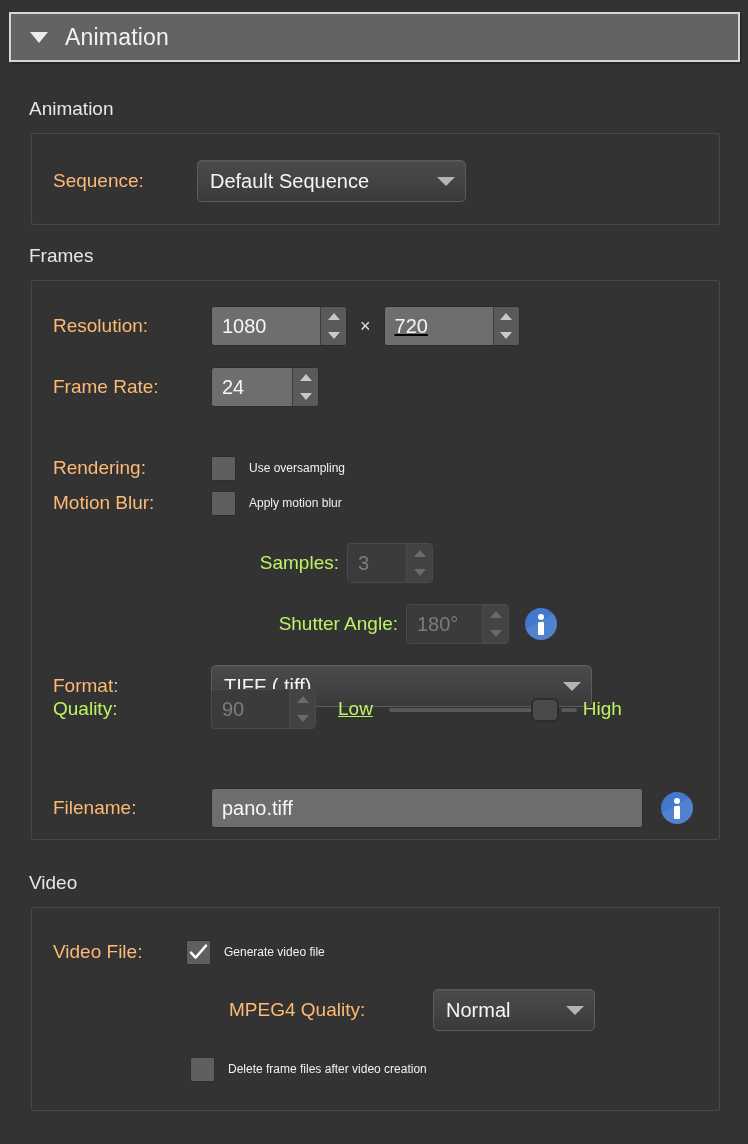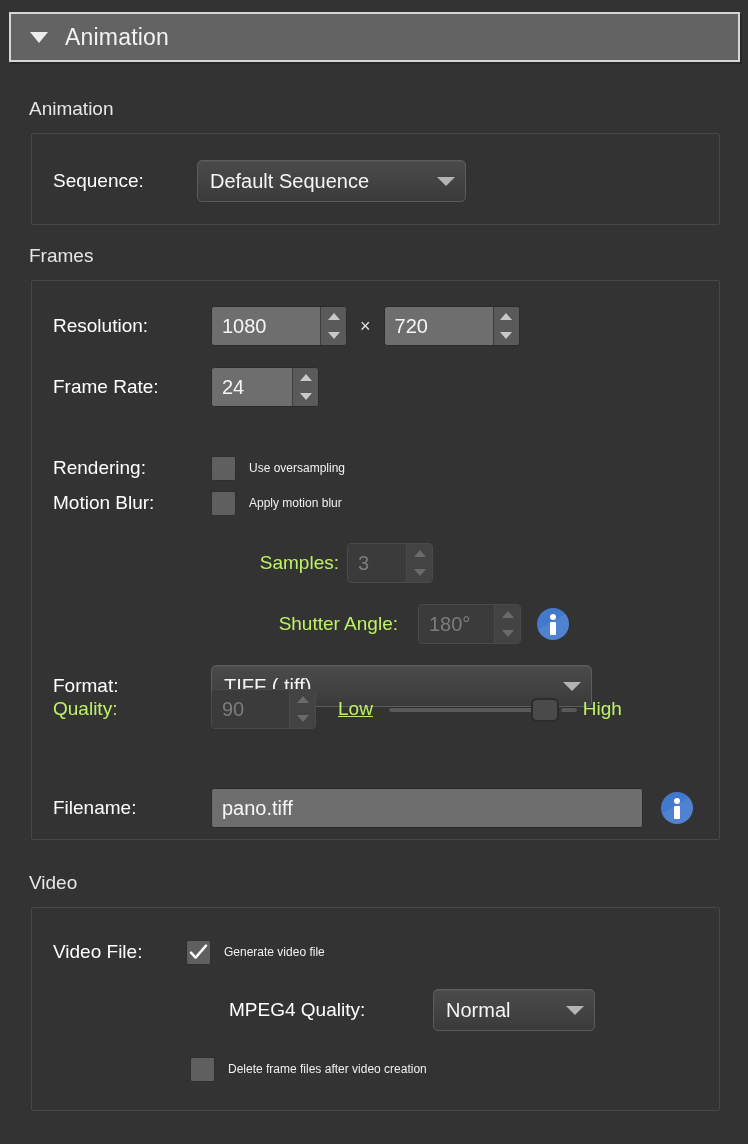--- a/index.html
+++ b/index.html
@@ -67,21 +67,21 @@
     width: 689px;
     border: 1px solid #474747;
     border-radius: 2px;
     background: #333333;
   }
 
   
   .row { position: absolute; display: flex; align-items: center; }
   .lbl {
     font-size: 19px;
-    color: #ffffff;
+    color: #fdba74;
     white-space: nowrap;
   }
   .lbl.dim { color: #bef264; }
   .lbl.right { text-align: right; }
 
   
   .spin {
     display: inline-flex;
     align-items: stretch;
     height: 40px;
@@ -288,21 +288,21 @@
   <div class="row" style="left:53px; top:304px; height:44px;">
     <div class="lbl" style="width:158px;">Resolution:</div>
     <div class="spin" style="width:136px;">
       <div class="val">1080</div>
       <div class="btns">
         <span class="up"></span>
         <span class="dn"></span>
       </div>
     </div>
     <div class="cross" style="margin:0 13px;">×</div>
-    <div class="spin" style="width:136px;">
+    <div class="spin" style="width:136px;text-decoration:underline;">
       <div class="val">720</div>
       <div class="btns">
         <span class="up"></span>
         <span class="dn"></span>
       </div>
     </div>
   </div>
 
   <div class="row" style="left:53px; top:365px; height:44px;">
     <div class="lbl" style="width:158px;">Frame Rate:</div>
@@ -333,21 +333,21 @@
       <div class="val">3</div>
       <div class="btns">
         <span class="up"></span>
         <span class="dn"></span>
       </div>
     </div>
   </div>
 
   <div class="row" style="left:211px; top:602px; height:44px;">
     <div class="lbl dim right" style="width:187px;">Shutter Angle:</div>
-    <div class="spin off" style="width:103px; margin-left:20px;">
+    <div class="spin off" style="width:103px; margin-left:8px;">
       <div class="val">180°</div>
       <div class="btns">
         <span class="up"></span>
         <span class="dn"></span>
       </div>
     </div>
     <div class="info-icon" style="margin-left:16px;">
       <span class="glyph">
         <span class="dot"></span>
         <span class="stem"></span>

